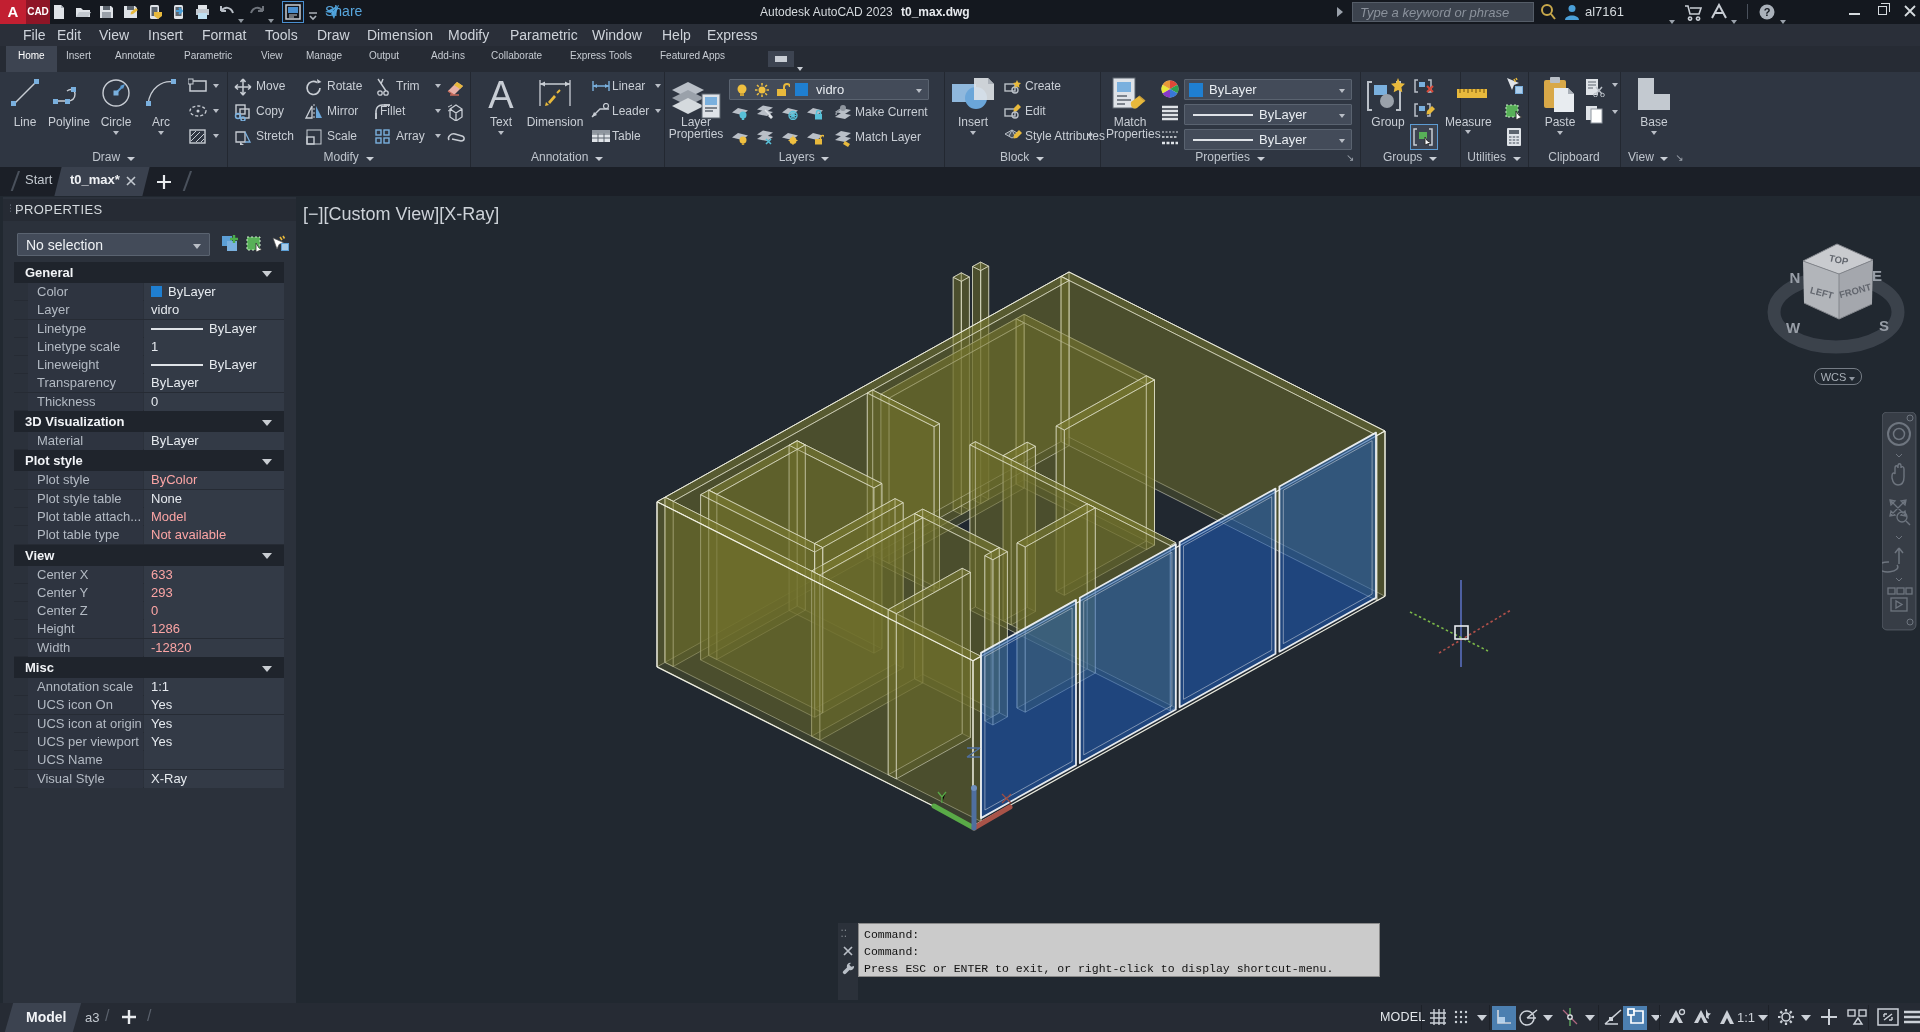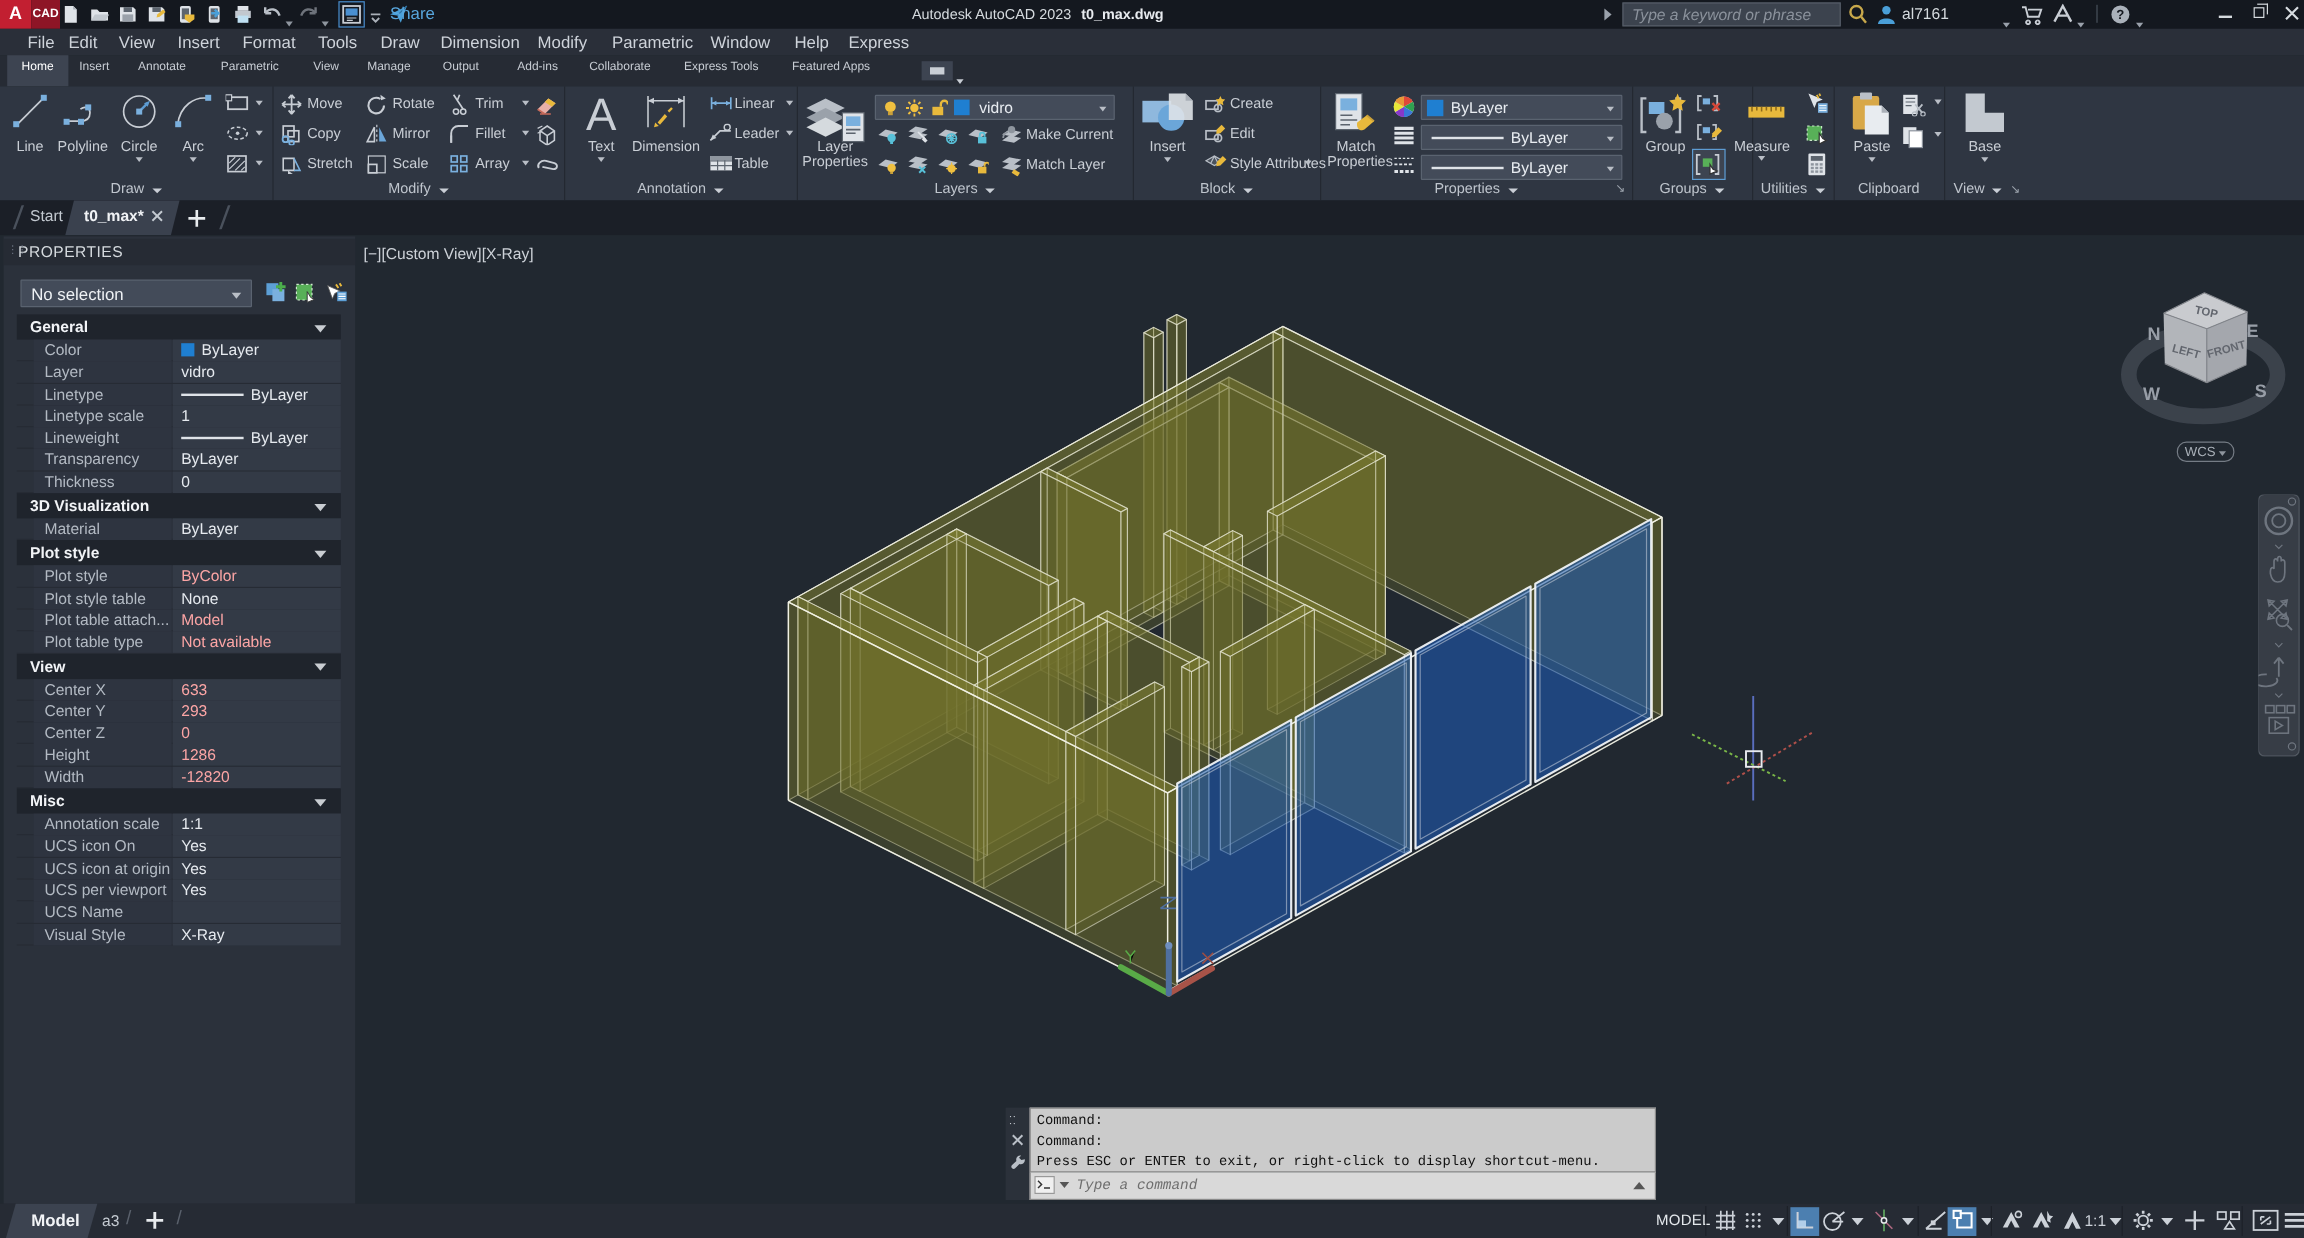--- a/index.html
+++ b/index.html
@@ -250,21 +250,21 @@
         <path d="M4,1 l8,12 M9,1 l-2,5" stroke="#c8cdd4" stroke-width="1.4"></path>
         <circle cx="12" cy="15" r="2.2" stroke="#c8cdd4" fill="none" stroke-width="1.3"></circle>
         <circle cx="6" cy="15" r="2.2" stroke="#c8cdd4" fill="none" stroke-width="1.3"></circle>
       </svg></div>
     <div class="rsm-label" style="left:396px;top:7px;width:36px">Trim</div>
     <div class="caret2" style="left:435px;top:12px"></div>
     <div class="abs" style="left:374px;top:31px"><svg width="18" height="18" viewBox="0 0 18 18" style="">
         <path d="M2,16 v-8 a6,6 0 0,1 6,-6 h8" stroke="#c8cdd4" stroke-width="1.6" fill="none"></path>
         <path d="M10,2 h6 M2,10 v6" stroke="#c8cdd4" stroke-width="1.6"></path>
       </svg></div>
-    <div class="rsm-label" style="left:396px;top:32px;width:36px">Fillet</div>
+    <div class="rsm-label" style="left:380px;top:32px;width:36px">Fillet</div>
     <div class="caret2" style="left:435px;top:37px"></div>
     <div class="abs" style="left:374px;top:56px"><svg width="18" height="18" viewBox="0 0 18 18" style="">
         <rect x="2" y="2" width="5" height="5" fill="none" stroke="#7ab0de" stroke-width="1.4"></rect>
         <rect x="10" y="2" width="5" height="5" fill="none" stroke="#7ab0de" stroke-width="1.4"></rect>
         <rect x="2" y="10" width="5" height="5" fill="none" stroke="#7ab0de" stroke-width="1.4"></rect>
         <rect x="10" y="10" width="5" height="5" fill="none" stroke="#7ab0de" stroke-width="1.4"></rect>
       </svg></div>
     <div class="rsm-label" style="left:396px;top:57px;width:36px">Array</div>
     <div class="caret2" style="left:435px;top:62px"></div>
     <div class="abs" style="left:446px;top:6px"><svg width="20" height="18" viewBox="0 0 20 18" style="">
@@ -691,21 +691,21 @@
       <path d="M1279.4,651.7 L1376.0,597.8 L1376.0,432.6 L1279.4,486.5 Z" fill="#1d5fbe" fill-opacity="0.54" stroke="#f0f3f7" stroke-width="1.8" stroke-opacity="0.95" stroke-linejoin="round"></path>
       <path d="M1283.3,643.6 L1372.1,594.1 L1372.1,440.7 L1283.3,490.2 Z" fill="none" stroke="#ccd4de" stroke-width="1.0" stroke-opacity="0.55" stroke-linejoin="round"></path>
       <line x1="974" y1="828" x2="934" y2="806" stroke="#59aa47" stroke-width="5" stroke-linecap="round"></line>
       <line x1="974" y1="828" x2="1010" y2="807" stroke="#a85348" stroke-width="5" stroke-linecap="round"></line>
       <line x1="974" y1="828" x2="974" y2="789" stroke="#4f6f9f" stroke-width="5" stroke-linecap="round"></line>
       <circle cx="974" cy="788" r="3" fill="#6f8fbf"></circle>
       <path d="M1002,794 l9,9 M1011,794 l-9,9" stroke="#9d4d42" stroke-width="1.3"></path>
       <path d="M938,792 l4,5 M946,792 l-4,5 l0,6" stroke="#59aa47" stroke-width="1.3"></path>
       <path d="M967,748 h13 m-13,9 h13 M967,757 l13,-9" stroke="#4f6f9f" stroke-width="1.3"></path>
     </svg>
-    <div class="abs" style="left:303px;top:8px;color:#cdd2d8;font-size:13px">[−][Custom View][X-Ray]</div>
+    <div class="abs" style="left:303px;top:8px;color:#cdd2d8;font-size:18px">[−][Custom View][X-Ray]</div>
     <div class="abs" style="left:1738px;top:0px"><svg width="196" height="165" viewBox="0 0 196 165" style="">
         <ellipse cx="98" cy="116" rx="62" ry="35" fill="none" stroke="#3e454f" stroke-width="13" opacity="0.9"></ellipse>
         <text x="57" y="87" fill="#989ea7" font-size="15" font-weight="bold" text-anchor="middle" font-family="Liberation Sans">N</text>
         <text x="139" y="85" fill="#989ea7" font-size="15" font-weight="bold" text-anchor="middle" font-family="Liberation Sans">E</text>
         <text x="55" y="137" fill="#989ea7" font-size="15" font-weight="bold" text-anchor="middle" font-family="Liberation Sans">W</text>
         <text x="146" y="135" fill="#989ea7" font-size="15" font-weight="bold" text-anchor="middle" font-family="Liberation Sans">S</text>
         <path d="M99,48 L135,64 L101,78 L65,65 Z" fill="#c9cbcf"></path>
         <path d="M65,65 L101,78 L101,123 L66,107 Z" fill="#b2b5ba"></path>
         <path d="M101,78 L135,64 L134,108 L101,123 Z" fill="#a4a7ad"></path>
         <path d="M99,48 L135,64 M99,48 L65,65 M65,65 L101,78 M135,64 L101,78 M101,78 L101,123 M66,107 L101,123 M134,108 L101,123" stroke="#83868c" stroke-width="1" fill="none"></path>
@@ -753,28 +753,20 @@
           </svg></div>
         <div class="abs" style="left:3px;top:38px"><svg width="14" height="14" viewBox="0 0 14 14" style="">
             <path d="M13,5 a3.5,3.5 0 0,1 -4.5,4.0 L5,12.5 a1.8,1.8 0 0,1 -2.6,-2.6 L6,6.4 a3.5,3.5 0 0,1 4,-4.5 L8.2,3.7 l2,2 z" fill="#b9bfc7"></path>
           </svg></div>
       </div>
       <div class="abs" style="left:20px;top:0;width:522px;height:54px;background:#cbcbcb;border:1px solid #8a8a8a;font-family:'Liberation Mono',monospace;font-size:11.5px;color:#111">
         <div style="position:absolute;left:5px;top:4px">Command:</div>
         <div style="position:absolute;left:5px;top:21px">Command:</div>
         <div style="position:absolute;left:5px;top:38px">Press ESC or ENTER to exit, or right-click to display shortcut-menu.</div>
       </div>
-      <div class="abs" style="left:20px;top:54px;width:522px;height:23px;background:#d9d9d9;border:1px solid #8a8a8a;border-top:none">
-        <div class="abs" style="left:3px;top:3px;width:17px;height:15px;background:#f0f0f0;border:1px solid #999"><svg width="15" height="13" viewBox="0 0 15 13" style="">
-            <path d="M2,3 l3,3 -3,3 M7,9 h5" stroke="#333" stroke-width="1.2" fill="none"></path>
-          </svg></div>
-        <div class="abs" style="left:24px;top:8px;width:0;height:0;border-left:4px solid transparent;border-right:4px solid transparent;border-top:5px solid #555"></div>
-        <div class="abs" style="left:38px;top:4px;color:#6e6e6e;font-size:12px;font-style:italic;font-family:'Liberation Mono',monospace">Type a command</div>
-        <div class="abs" style="right:8px;top:8px;width:0;height:0;border-left:5px solid transparent;border-right:5px solid transparent;border-bottom:6px solid #555"></div>
-      </div>
     </div>
   </div>
 <div id="statusbar">
     <div class="abs" style="left:9px;top:0;width:68px;height:29px;background:#3c4350;transform:skewX(-16deg)"></div>
     <div class="abs" style="left:26px;top:6px;color:#f2f4f7;font-size:14px;font-weight:bold">Model</div>
     <div class="abs" style="left:85px;top:7px;color:#c3c9d0;font-size:13px">a3</div>
     <div class="abs" style="left:105px;top:4px;color:#5a616c;font-size:16px;transform:rotate(0deg)">/</div>
     <div class="abs" style="left:120px;top:5px"><svg width="18" height="18" viewBox="0 0 18 18" style="">
         <path d="M9,2 v14 M2,9 h14" stroke="#e8ebee" stroke-width="2.4"></path>
       </svg></div>

